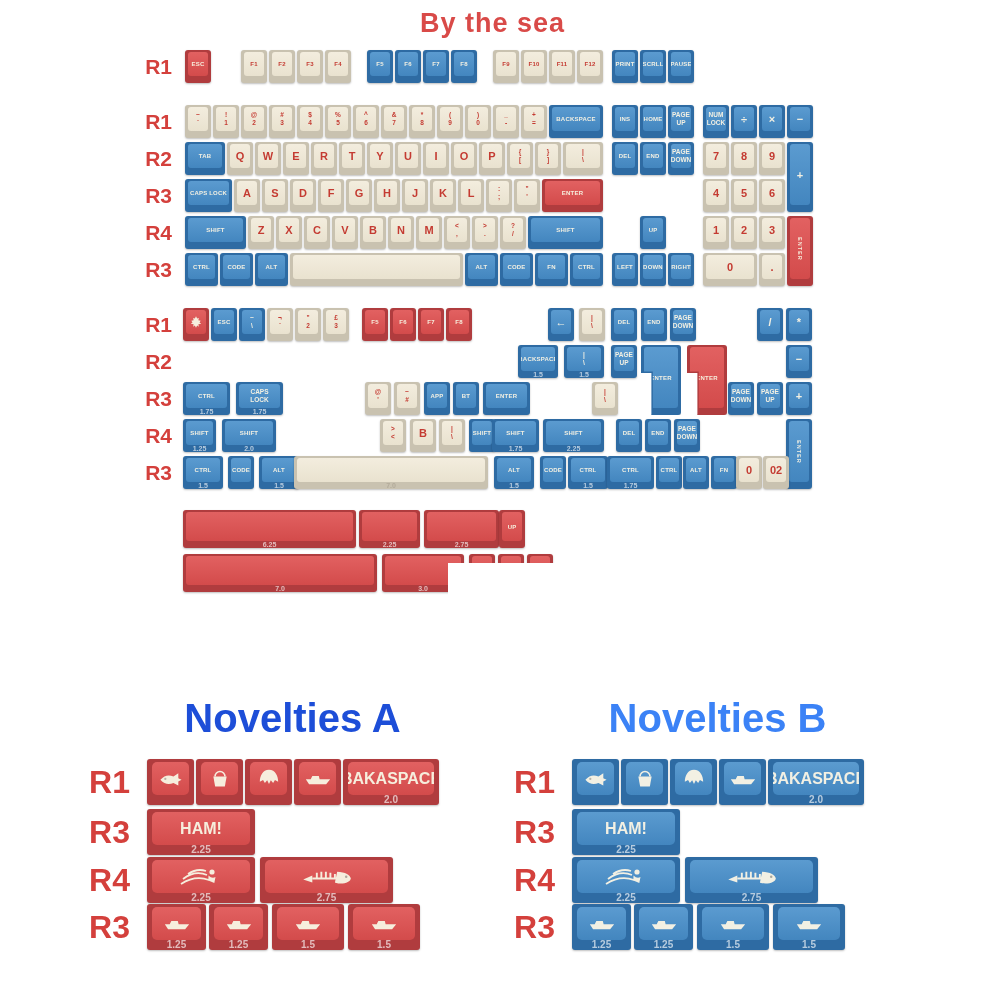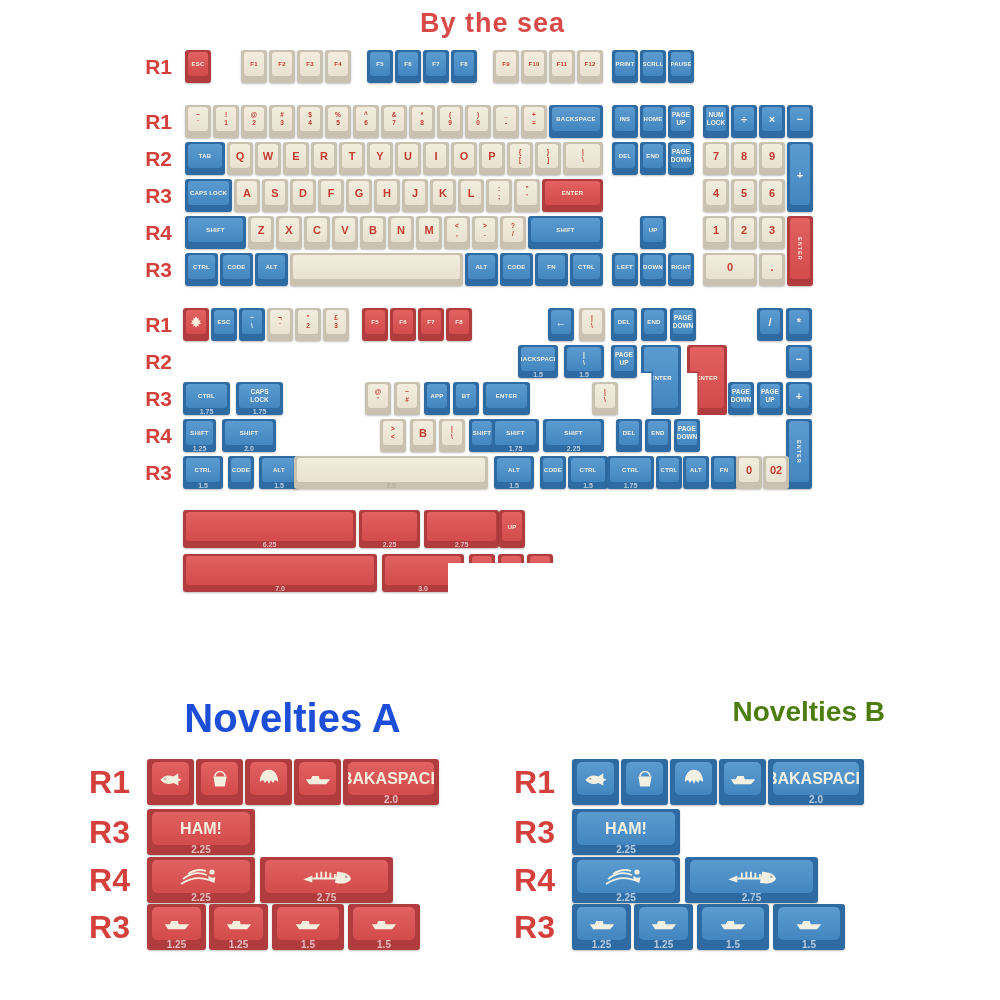--- a/index.html
+++ b/index.html
@@ -1,21 +1,21 @@
 <!DOCTYPE html>
 <html><head>
 <meta charset="utf-8">
 <style>
   html,body{margin:0;padding:0;background:#fff;}
   #board{position:relative;width:1000px;height:1000px;background:#fff;overflow:hidden;
          font-family:"Liberation Sans", sans-serif;margin-top:12px;}
   .title{position:absolute;text-align:center;font-weight:bold;}
   #main-title{left:360px;top:-4px;width:265px;font-size:27px;color:#d94a48;letter-spacing:1px;}
   #novA-title{left:125px;top:684px;width:335px;font-size:40px;color:#1d4ed8;}
-  #novB-title{left:550px;top:684px;width:335px;font-size:28px;color:#4d7c0f;text-align:right;}
+  #novB-title{left:550px;top:684px;width:335px;font-size:40px;color:#3b82f6;}
   .row-label{position:absolute;color:#d4403c;font-weight:bold;text-align:right;}
   .key{position:absolute;border-radius:3px;box-shadow:0 1px 2px rgba(0,0,0,.25);}
   .key.red{background:#b03c3e;}
   .key.blue{background:#2e6ba3;}
   .key.cream{background:#c9c2b0;}
   .ktop{position:absolute;left:3px;right:3px;top:2px;bottom:7px;border-radius:3px;
         display:flex;flex-direction:column;align-items:center;justify-content:center;overflow:hidden;}
   .red  .ktop{background:linear-gradient(#e26161,#d34b4b);color:#f6eedd;}
   .blue .ktop{background:linear-gradient(#5b9bd0,#4386bf);color:#f2f0e3;}
   .cream .ktop{background:linear-gradient(#f3edde,#e9e2cf);color:#c43b32;}

